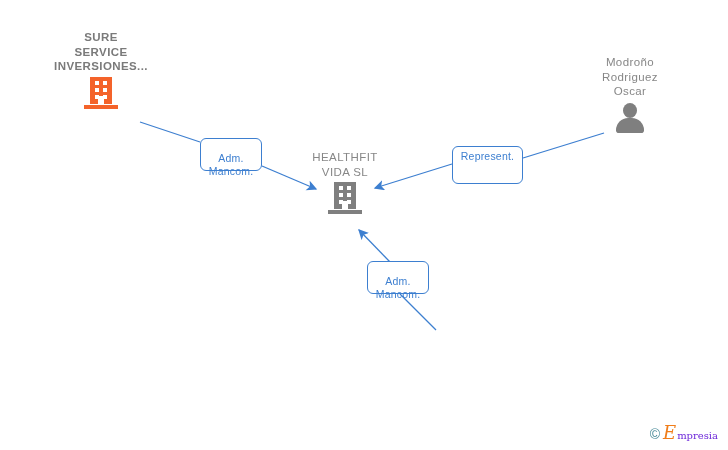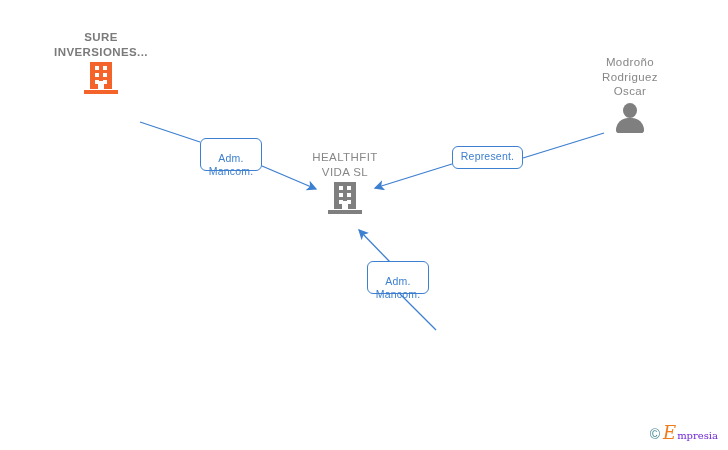--- a/index.html
+++ b/index.html
@@ -168,20 +168,21 @@
     <path d="M 452,164 L 375,188" fill="none" stroke="#3d7fd0" stroke-width="1.3" marker-end="url(#arrowblue)"></path>
 
     <path d="M 436,330 L 400,294" fill="none" stroke="#3d7fd0" stroke-width="1.3"></path>
 
     <path d="M 390,262 L 359,230" fill="none" stroke="#3d7fd0" stroke-width="1.3" marker-end="url(#arrowblue)"></path>
   </svg>
 
   <div class="node" style="left:41px; top:30px;">
     <div class="node-label company">
       <div>SURE</div>
+      <div>SERVICE</div>
       <div>INVERSIONES...</div>
     </div>
     <div class="node-icon ico-orange">
       <div class="bld-body"></div>
       <div class="bld-win" style="left:11px; top:4px;"></div>
       <div class="bld-win" style="left:19px; top:4px;"></div>
       <div class="bld-win" style="left:11px; top:11px;"></div>
       <div class="bld-win" style="left:19px; top:11px;"></div>
       <div class="bld-win" style="left:11px; top:18px;"></div>
       <div class="bld-win" style="left:19px; top:18px;"></div>
@@ -219,21 +220,21 @@
       <div class="per-body"></div>
     </div>
   </div>
 
 
   <div class="relbox" style="left:200px; top:138px; width:62px; height:33px;">
     <span>Adm.</span>
     <span>Mancom.</span>
   </div>
 
-  <div class="relbox" style="left:452px; top:146px; width:71px; height:23px; padding-top:3px;">
+  <div class="relbox" style="left:452px; top:146px; width:71px; height:38px; padding-top:3px;">
     <span>Represent.</span>
   </div>
 
   <div class="relbox" style="left:367px; top:261px; width:62px; height:33px;">
     <span>Adm.</span>
     <span>Mancom.</span>
   </div>
 
   <div id="watermark">
     <span class="wm-c">©</span>

